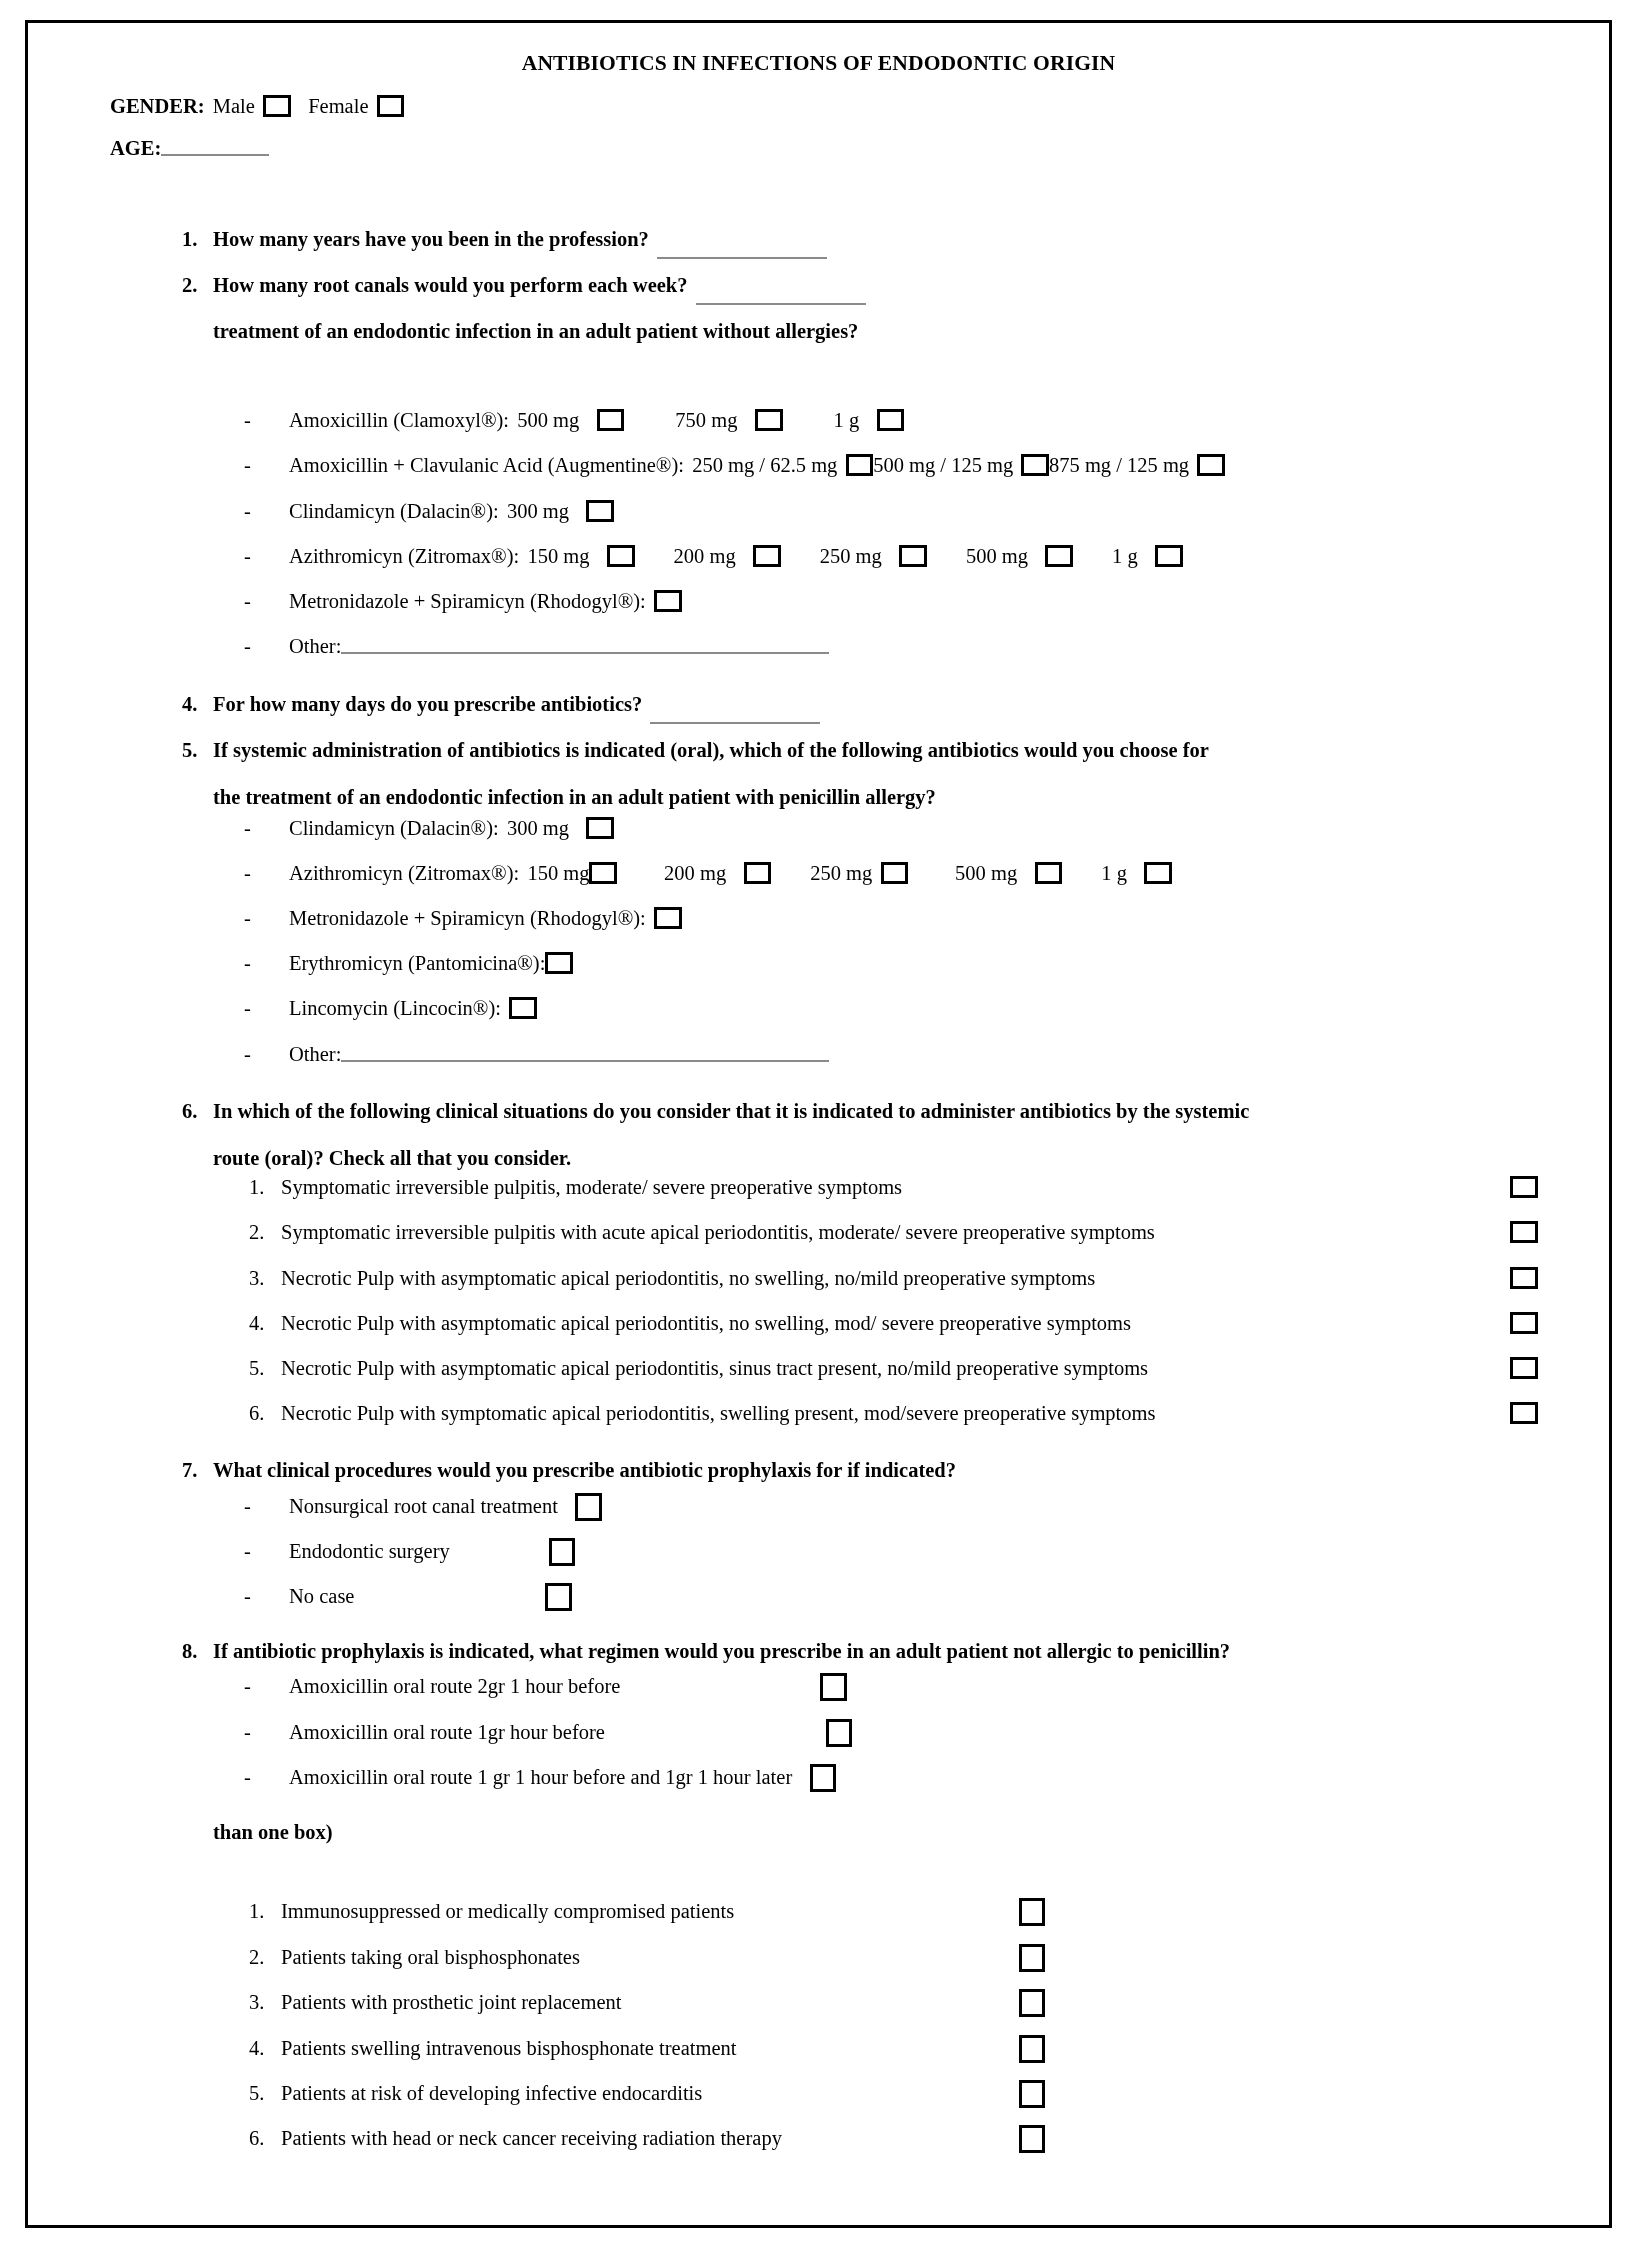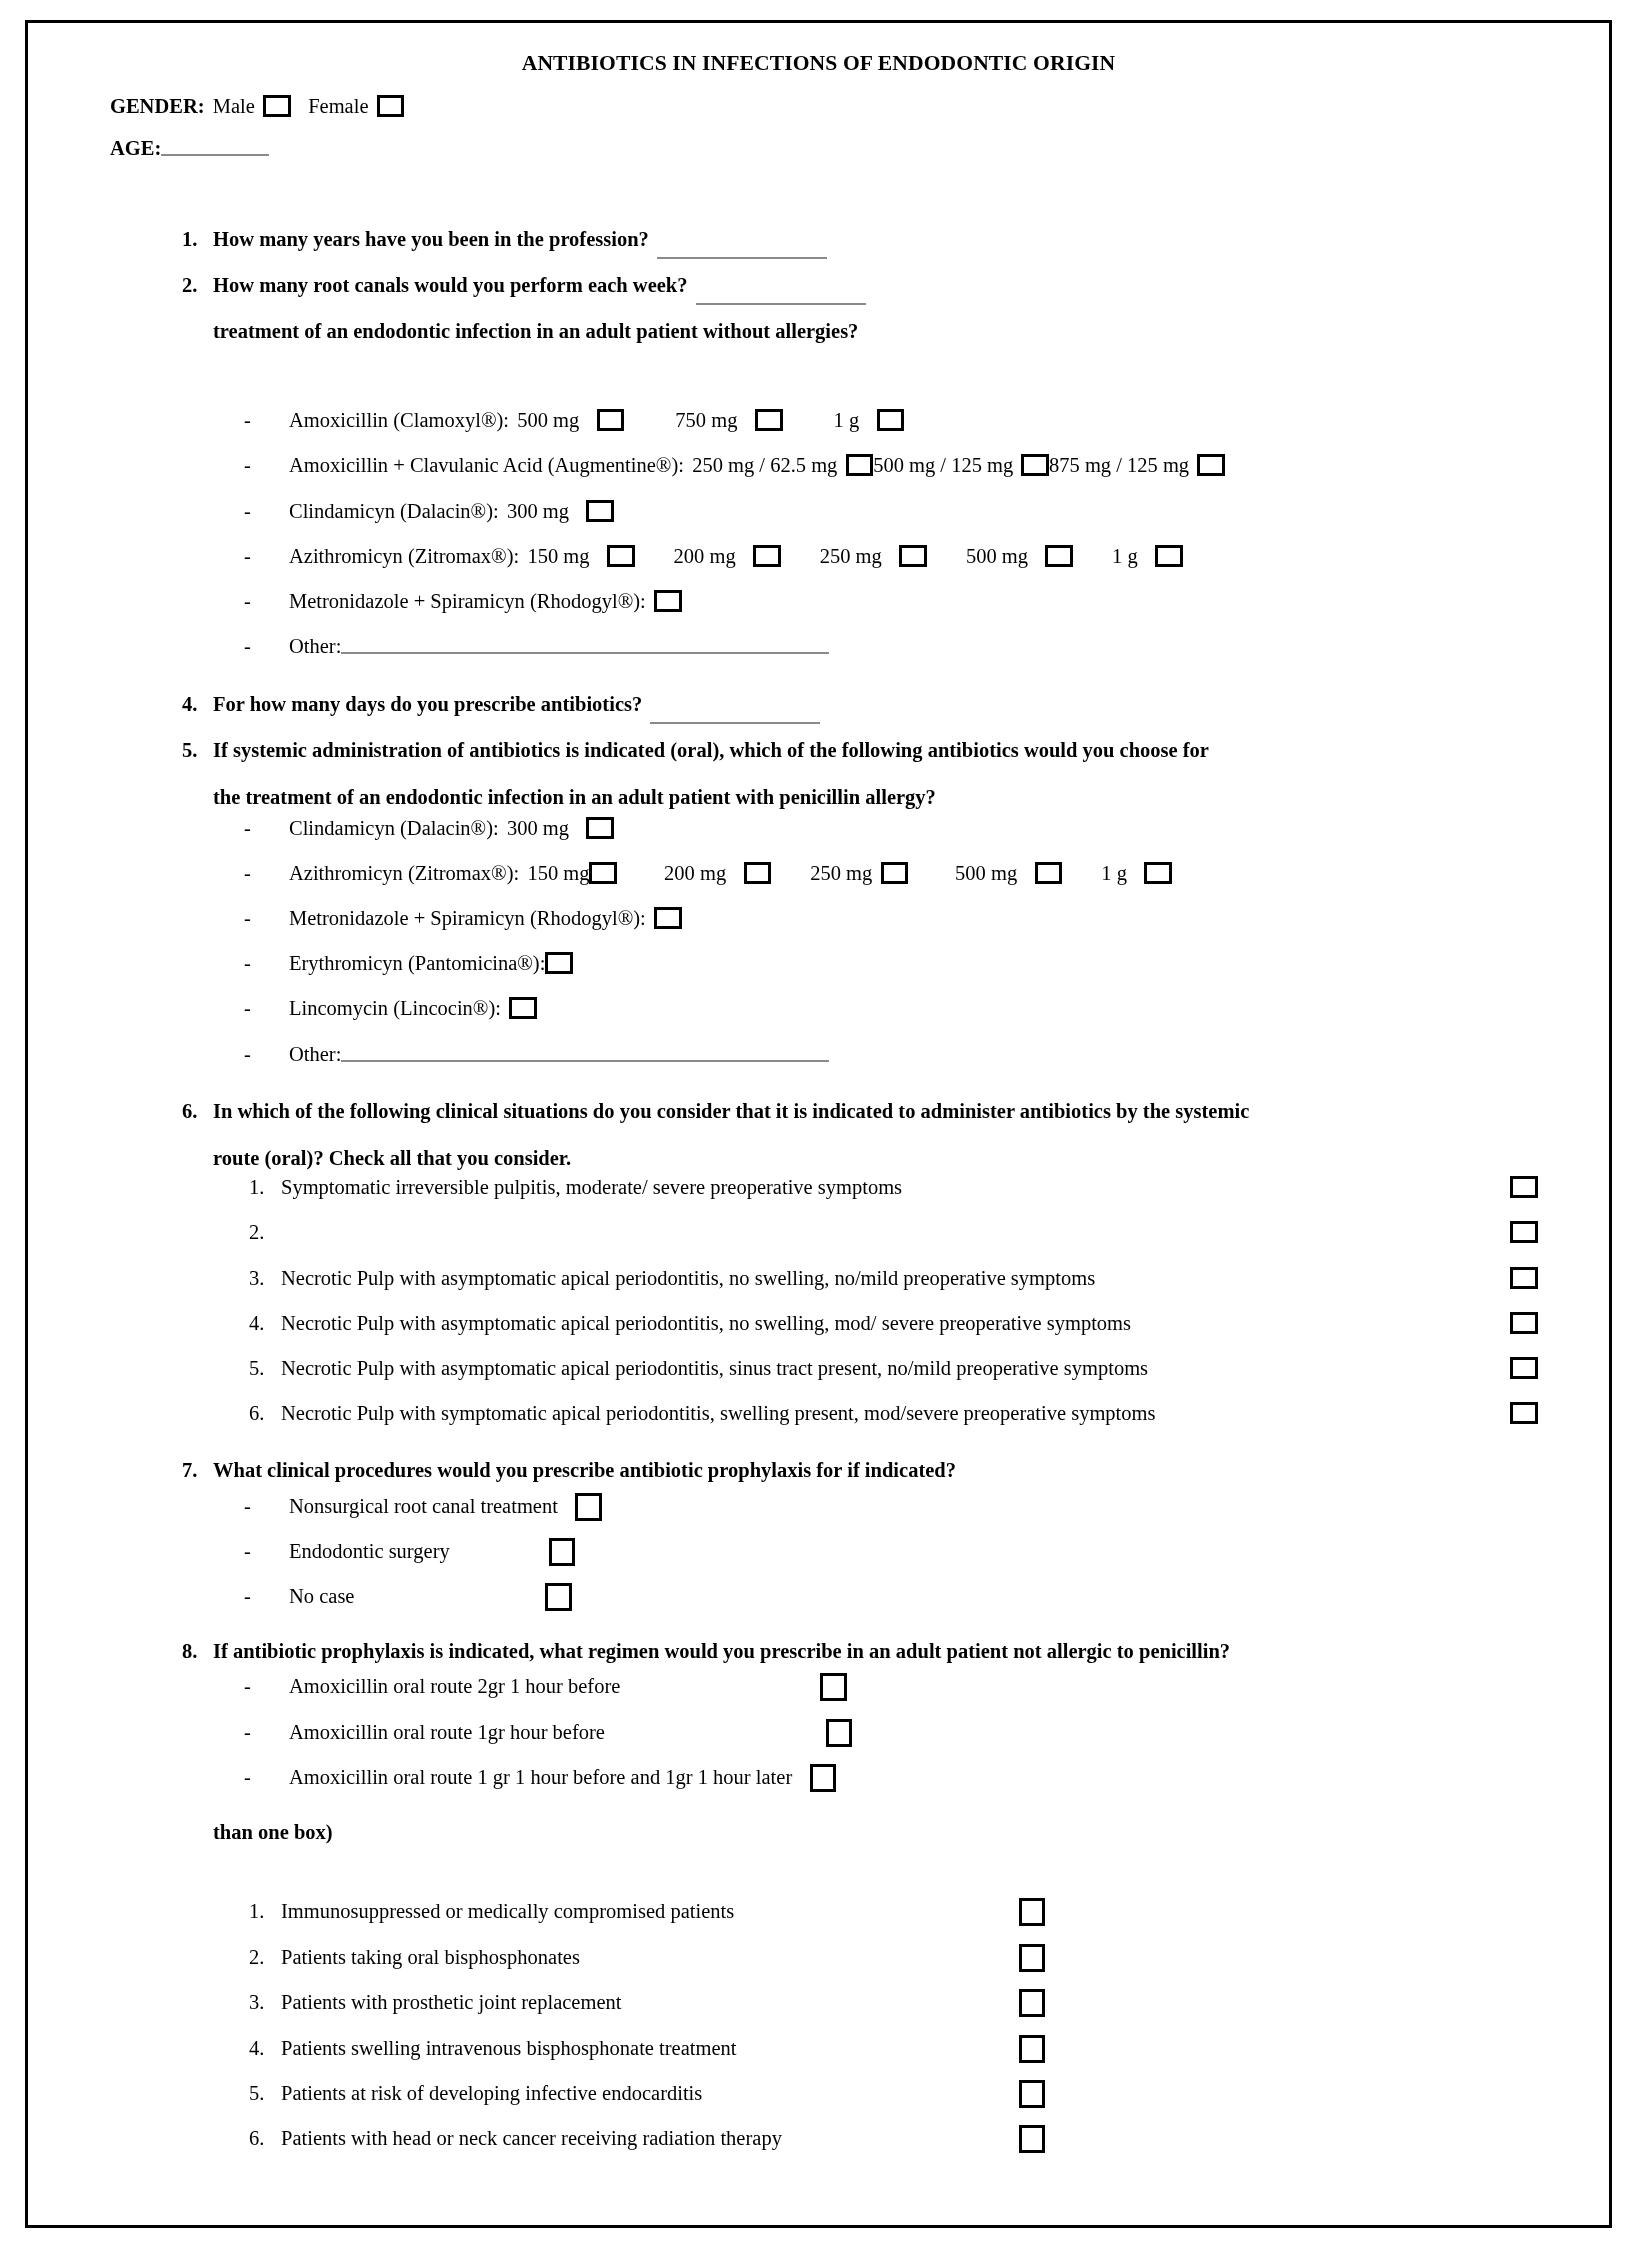--- a/index.html
+++ b/index.html
@@ -342,20 +342,21 @@
     </div>
 
     <div class="row-wide" style="left:221px; top:1153px; width:1289px;">
       <span class="num-b">1.</span>
       <span class="otxt">Symptomatic irreversible pulpitis, moderate/ severe preoperative symptoms</span>
       <span style="flex:1 1 auto;"></span>
       <span class="cbx"></span>
     </div>
     <div class="row-wide" style="left:221px; top:1198px; width:1289px;">
       <span class="num-b">2.</span>
+      <span class="otxt">Symptomatic irreversible pulpitis with acute apical periodontitis, moderate/ severe preoperative symptoms</span>
       <span style="flex:1 1 auto;"></span>
       <span class="cbx"></span>
     </div>
     <div class="row-wide" style="left:221px; top:1244px; width:1289px;">
       <span class="num-b">3.</span>
       <span class="otxt">Necrotic Pulp with asymptomatic apical periodontitis, no swelling, no/mild preoperative symptoms</span>
       <span style="flex:1 1 auto;"></span>
       <span class="cbx"></span>
     </div>
     <div class="row-wide" style="left:221px; top:1289px; width:1289px;">

